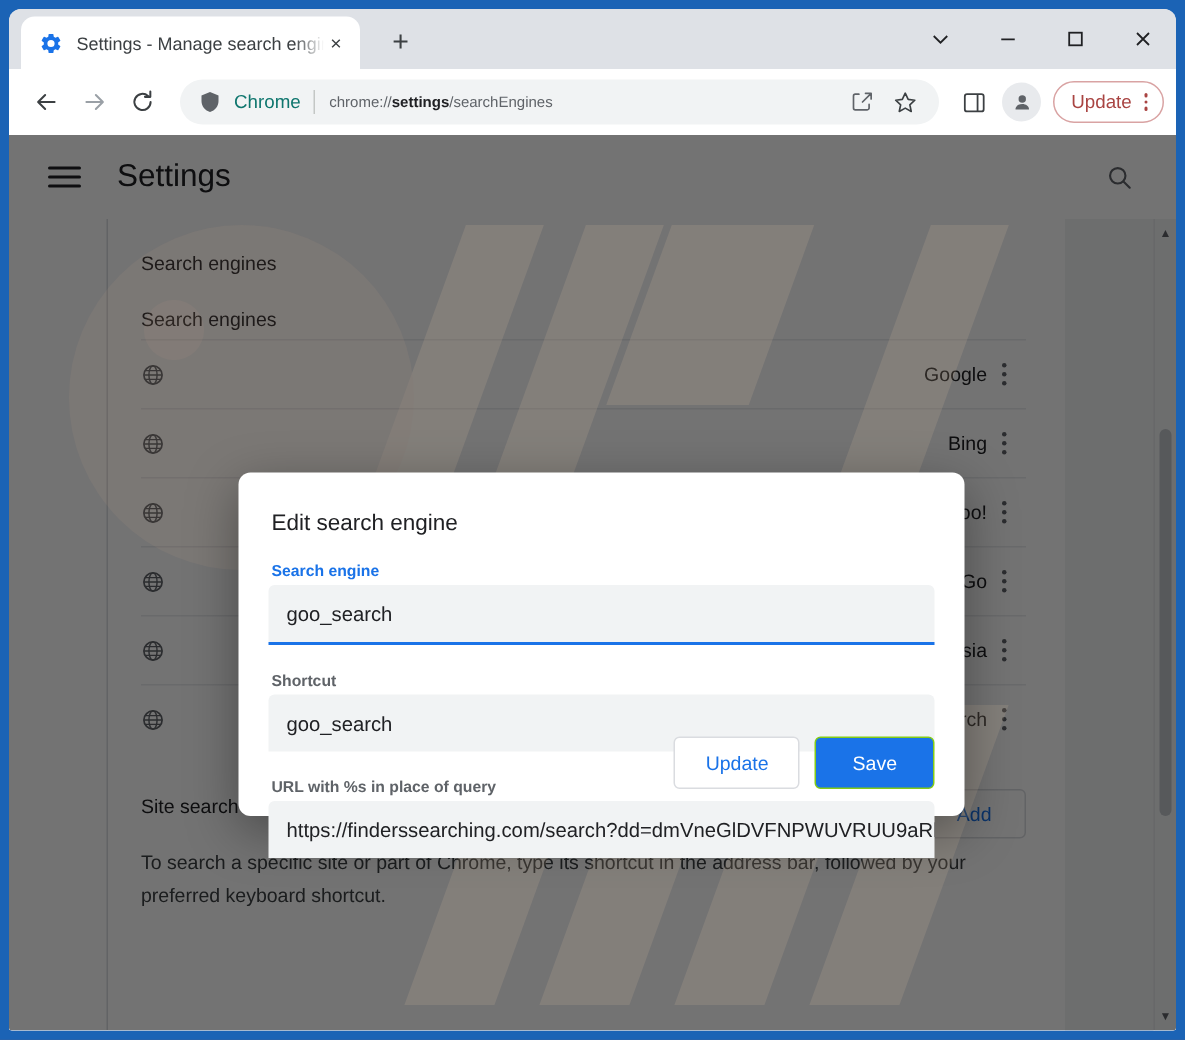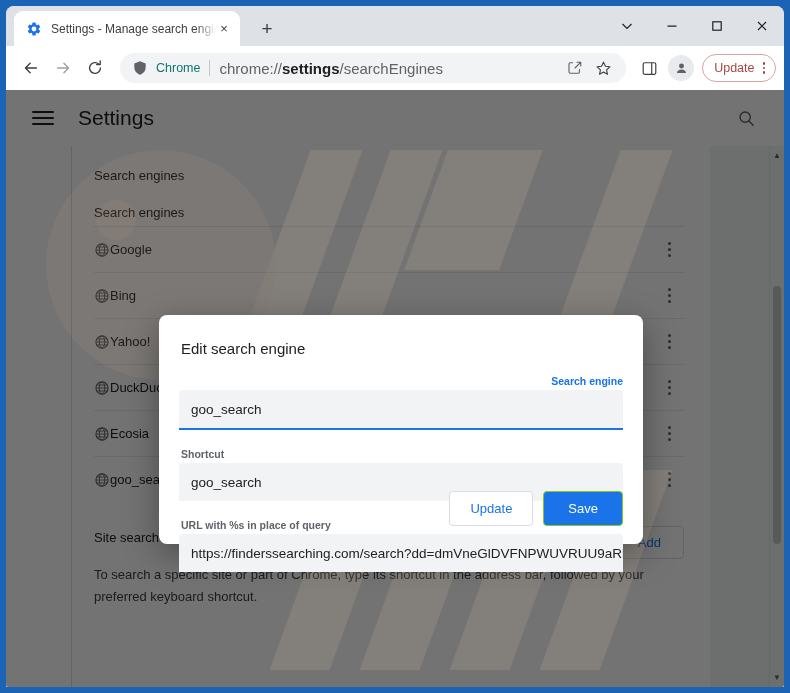--- a/index.html
+++ b/index.html
@@ -112,21 +112,21 @@
   .omni-label {
     font-size: 12.5px; color: #0f766e;
     margin-left: 8px; white-space: nowrap;
   }
   .omni-sep {
     width: 1px; height: 16px; background: #c4c7c5;
     margin: 0 9px;
     flex: 0 0 1px;
   }
   .omni-url {
-    font-size: 15px; color: #5f6368;
+    font-size: 10px; color: #5f6368;
     white-space: nowrap; overflow: hidden;
     flex: 1 1 auto;
   }
   .omni-url b { color: #202124; font-weight: 700; }
   .omni-right { display: flex; align-items: center; gap: 2px; flex: 0 0 auto; }
   .omni-icon {
     width: 26px; height: 26px;
     display: flex; align-items: center; justify-content: center;
     color: #5f6368;
   }
@@ -207,21 +207,21 @@
   .sec-desc { font-size: 13px; color: #3c4043; line-height: 1.72; max-width: 600px; }
   .sub-head { font-size: 13px; color: #202124; margin: 22px 0 6px 0; }
 
   .engine-row {
     display: flex; align-items: center;
     height: 46px;
     border-top: 1px solid #e8eaed;
     padding: 0 4px 0 0;
   }
   .engine-icon { width: 16px; height: 16px; flex: 0 0 16px; color: #5f6368; }
-  .engine-name { font-size: 13px; color: #202124; flex: 1 1 auto; }
+  .engine-name { font-size: 13px; color: #202124; flex: 1 1 auto; text-align: right; }
   .row-dots {
     width: 22px; display: flex; flex-direction: column;
     align-items: center; gap: 3px;
     flex: 0 0 22px;
   }
   .row-dots i { width: 3px; height: 3px; border-radius: 50%; background: #5f6368; display: block; }
 
   .site-search-block { margin-top: 28px; position: relative; }
   .add-btn {
     position: absolute; right: 0; top: -4px;
@@ -295,21 +295,21 @@
   .dlg-title {
     font-size: 15px; color: #202124;
     margin: 5px 0 18px 2px;
   }
   .field { margin-bottom: 18px; }
   .field-label {
     font-size: 10.5px;
     margin: 0 0 3px 2px;
     font-weight: 700;
   }
-  .field-label.focused { color: #1a73e8; text-align: right; }
+  .field-label.focused { color: #1a73e8; }
   .field-label.normal { color: #5f6368; }
   .field-input {
     height: 38px;
     background: #f1f3f4;
     border-radius: 4px 4px 0 0;
     display: flex; align-items: center;
     padding: 0 12px;
     font-size: 13.5px;
     color: #202124;
     overflow: hidden;

